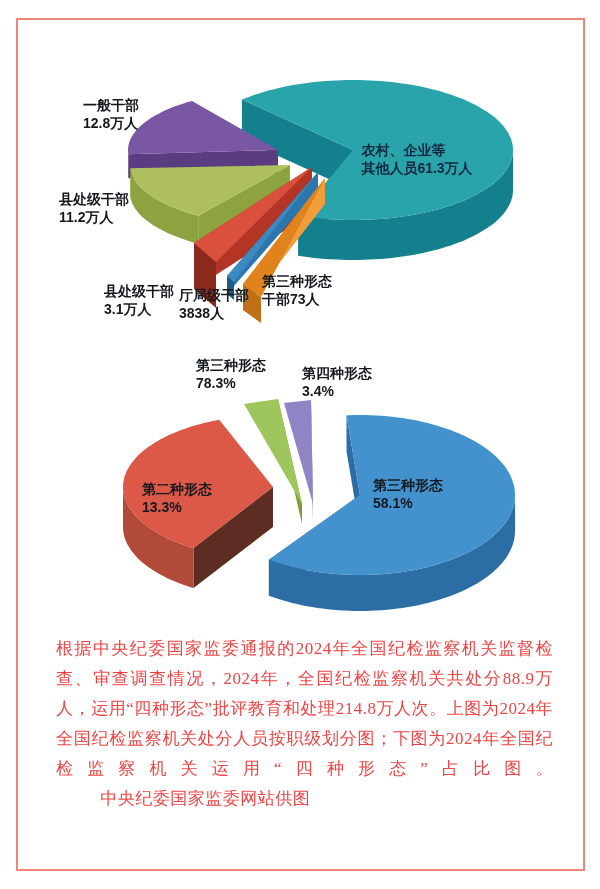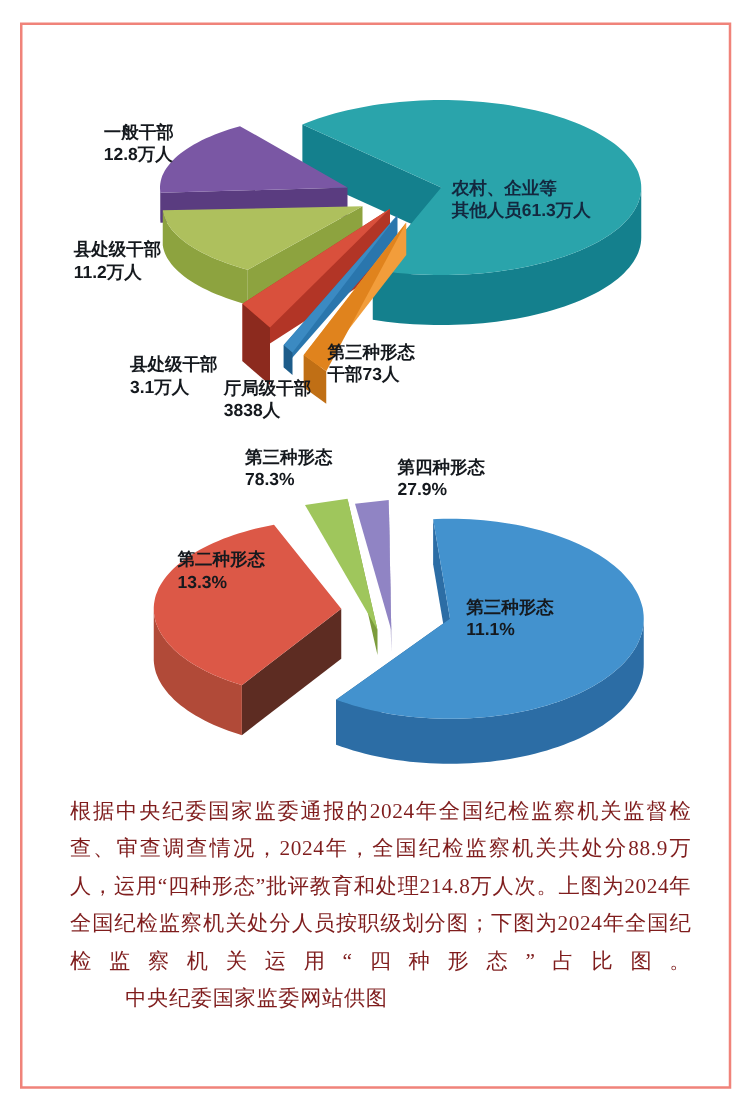--- a/index.html
+++ b/index.html
@@ -7,29 +7,29 @@
        font-family:"Liberation Sans",sans-serif}
   .frame{position:absolute;left:16px;top:18px;width:569px;height:853px;
          box-sizing:border-box;border:2px solid #f0837a}
   svg.pies{position:absolute;left:0;top:0}
   .plabel{position:absolute;transform:translateX(-50%);text-align:left;
           font-weight:bold;font-size:14px;line-height:18px;color:#15191e;white-space:nowrap}
   #lb-nongcun{left:417px;top:141px;color:#13283f}
   #lb-yiban{left:111px;top:96px}
   #lb-xiangke{left:94px;top:190px}
   #lb-xianchu{left:139px;top:282px}
-  #lb-tingju{left:214px;top:301px}
+  #lb-tingju{left:214px;top:286px}
   #lb-shengbu{left:297px;top:272px}
   #lb-d3{left:231px;top:356px}
-  #lb-d4{left:353px;top:364px}
-  #lb-d2{left:177px;top:438px}
+  #lb-d4{left:337px;top:364px}
+  #lb-d2{left:177px;top:480px}
   #lb-d1{left:408px;top:476px}
   .caption{position:absolute;left:56px;top:634px;width:497px;
            font-family:"Liberation Serif",serif;font-size:17px;line-height:30px;
-           text-align:justify;color:#7f1d1d;letter-spacing:0.5px}
+           text-align:justify;color:#ef4444;letter-spacing:0.5px}
   .caption p{margin:0;text-indent:2.2em;display:inline}
   .credit{margin-left:2.6em;white-space:nowrap}
 </style>
 </head>
 <body>
 
 <div class="frame"></div>
 
 <svg id="pies" class="pies" width="600" height="889" viewBox="0 0 600 889">
     <g>
@@ -108,29 +108,29 @@
   <div>厅局级干部</div>
   <div>3838人</div>
 </div>
 <div class="plabel" id="lb-shengbu">
   <div>第三种形态</div>
   <div>干部73人</div>
 </div>
 
 <div class="plabel" id="lb-d1">
   <div>第三种形态</div>
-  <div>11.1%</div>
+  <div>58.1%</div>
 </div>
 <div class="plabel" id="lb-d2">
   <div>第二种形态</div>
   <div>13.3%</div>
 </div>
 <div class="plabel" id="lb-d3">
   <div>第三种形态</div>
   <div>78.3%</div>
 </div>
 <div class="plabel" id="lb-d4">
   <div>第四种形态</div>
-  <div>27.9%</div>
+  <div>3.4%</div>
 </div>
 
 <div class="caption"><p>根据中央纪委国家监委通报的2024年全国纪检监察机关监督检查、审查调查情况，2024年，全国纪检监察机关共处分88.9万人，运用“四种形态”批评教育和处理214.8万人次。上图为2024年全国纪检监察机关处分人员按职级划分图；下图为2024年全国纪检监察机关运用“四种形态”占比图。</p><span class="credit">中央纪委国家监委网站供图</span>
 </div>
 
 </body></html>

